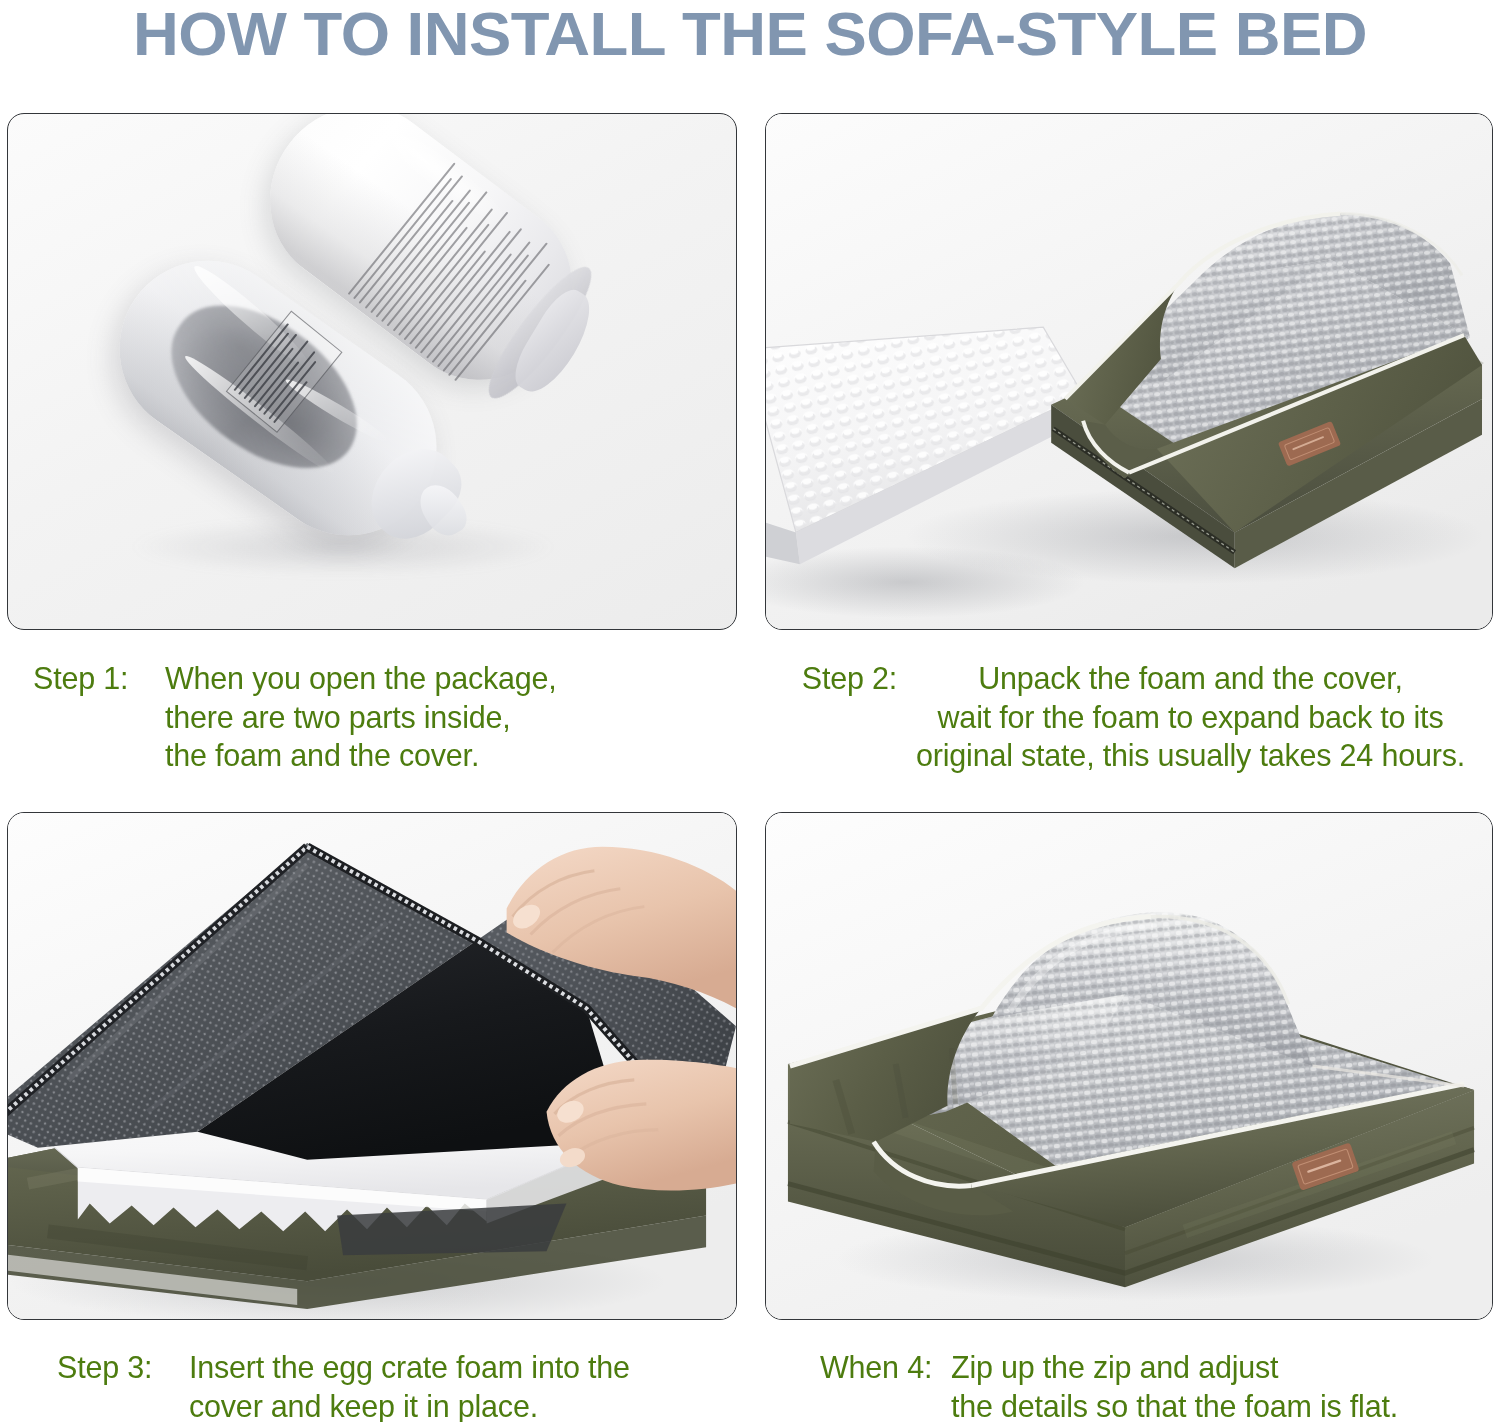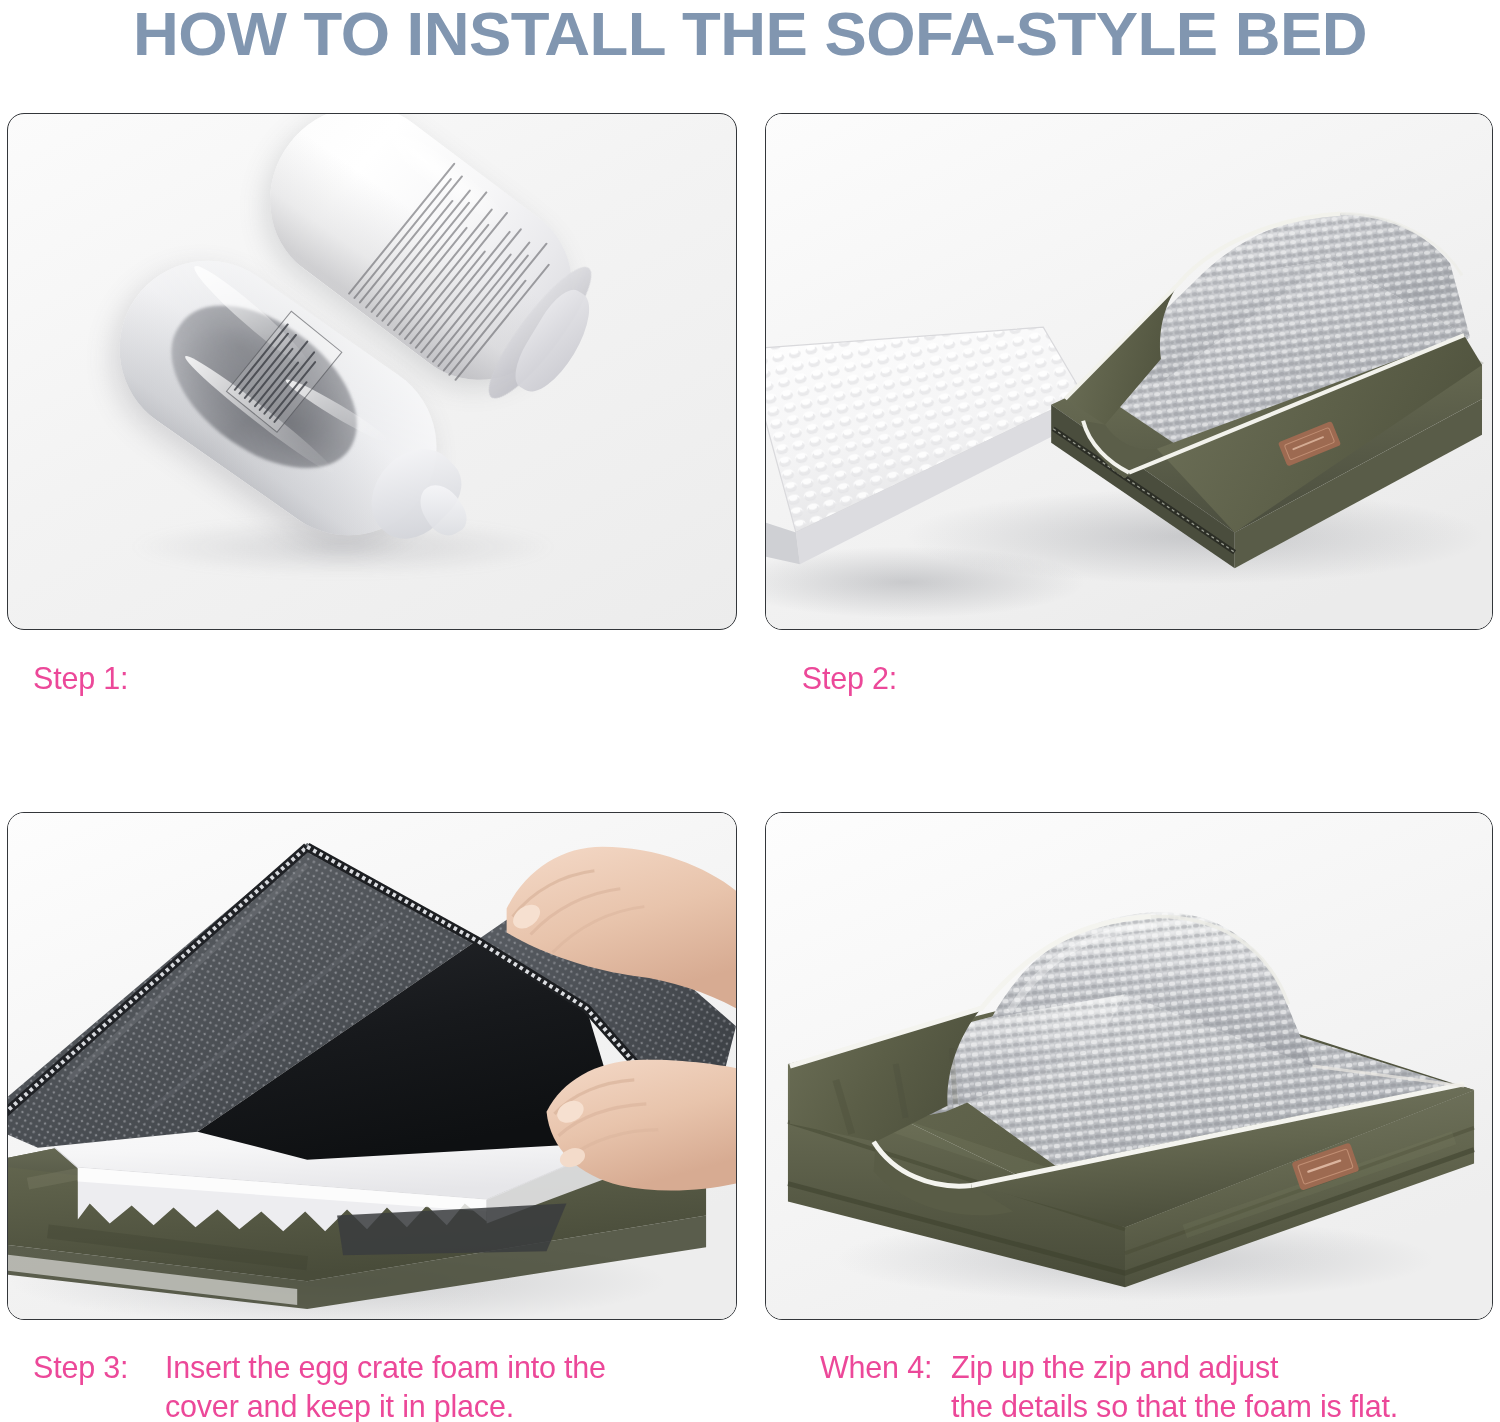--- a/index.html
+++ b/index.html
@@ -40,32 +40,32 @@
   #panel-2{left:765px;top:113px; width:728px;height:517px;}
   #panel-3{left:7px;  top:812px; width:730px;height:508px;}
   #panel-4{left:765px;top:812px; width:728px;height:508px;}
 
   .caption{
     position:absolute;
     display:flex;
     align-items:flex-start;
     font-family:"Liberation Sans", sans-serif;
     font-size:30.5px;
-    color:#ec4899;
+    color:#4d7c0f;
     line-height:38.5px;
     letter-spacing:-0.2px;
   }
   .caption .lbl{flex:0 0 auto;white-space:nowrap;}
   .caption .body{flex:0 0 auto;white-space:pre-line;}
   #cap-1{left:33px; top:659px;}
   #cap-1 .lbl{width:132px;}
   #cap-2{left:783px;top:659px;text-align:center;}
   #cap-2 .lbl{width:133px;}
   #cap-3{left:33px; top:1348px;}
-  #cap-3 .lbl{width:132px;}
+  #cap-3 .lbl{width:132px;margin-left:24px;}
   #cap-4{left:820px;top:1348px;}
   #cap-4 .lbl{width:131px;}
 
   
   .p1-stage{position:absolute;inset:0;}
   .roll{position:absolute;}
   
   .roll-foam{
     left:248px;top:38px;width:330px;height:182px;
     transform:rotate(37deg);
@@ -548,23 +548,29 @@
     <g>
       <rect x="530" y="340" width="62" height="30" rx="3.5" fill="#9d6a51" transform="rotate(-19 561 355)"></rect>
       <rect x="535" y="345" width="52" height="20" rx="2" fill="none" stroke="#c18f74" stroke-width="1.1" transform="rotate(-19 561 355)"></rect>
       <rect x="542" y="353" width="36" height="2.4" rx="1.2" fill="#e6c1ab" opacity="0.85" transform="rotate(-19 561 355)"></rect>
     </g>
   </svg>
 </div>
 
 <div class="caption" id="cap-1">
   <span class="lbl">Step 1:</span>
+  <span class="body">When you open the package,
+there are two parts inside,
+the foam and the cover.</span>
 </div>
 <div class="caption" id="cap-2">
   <span class="lbl">Step 2:</span>
+  <span class="body">Unpack the foam and the cover,
+wait for the foam to expand back to its
+original state, this usually takes 24 hours.</span>
 </div>
 <div class="caption" id="cap-3">
   <span class="lbl">Step 3:</span>
   <span class="body">Insert the egg crate foam into the
 cover and keep it in place.</span>
 </div>
 <div class="caption" id="cap-4">
   <span class="lbl">When 4:</span>
   <span class="body">Zip up the zip and adjust
 the details so that the foam is flat.</span>

